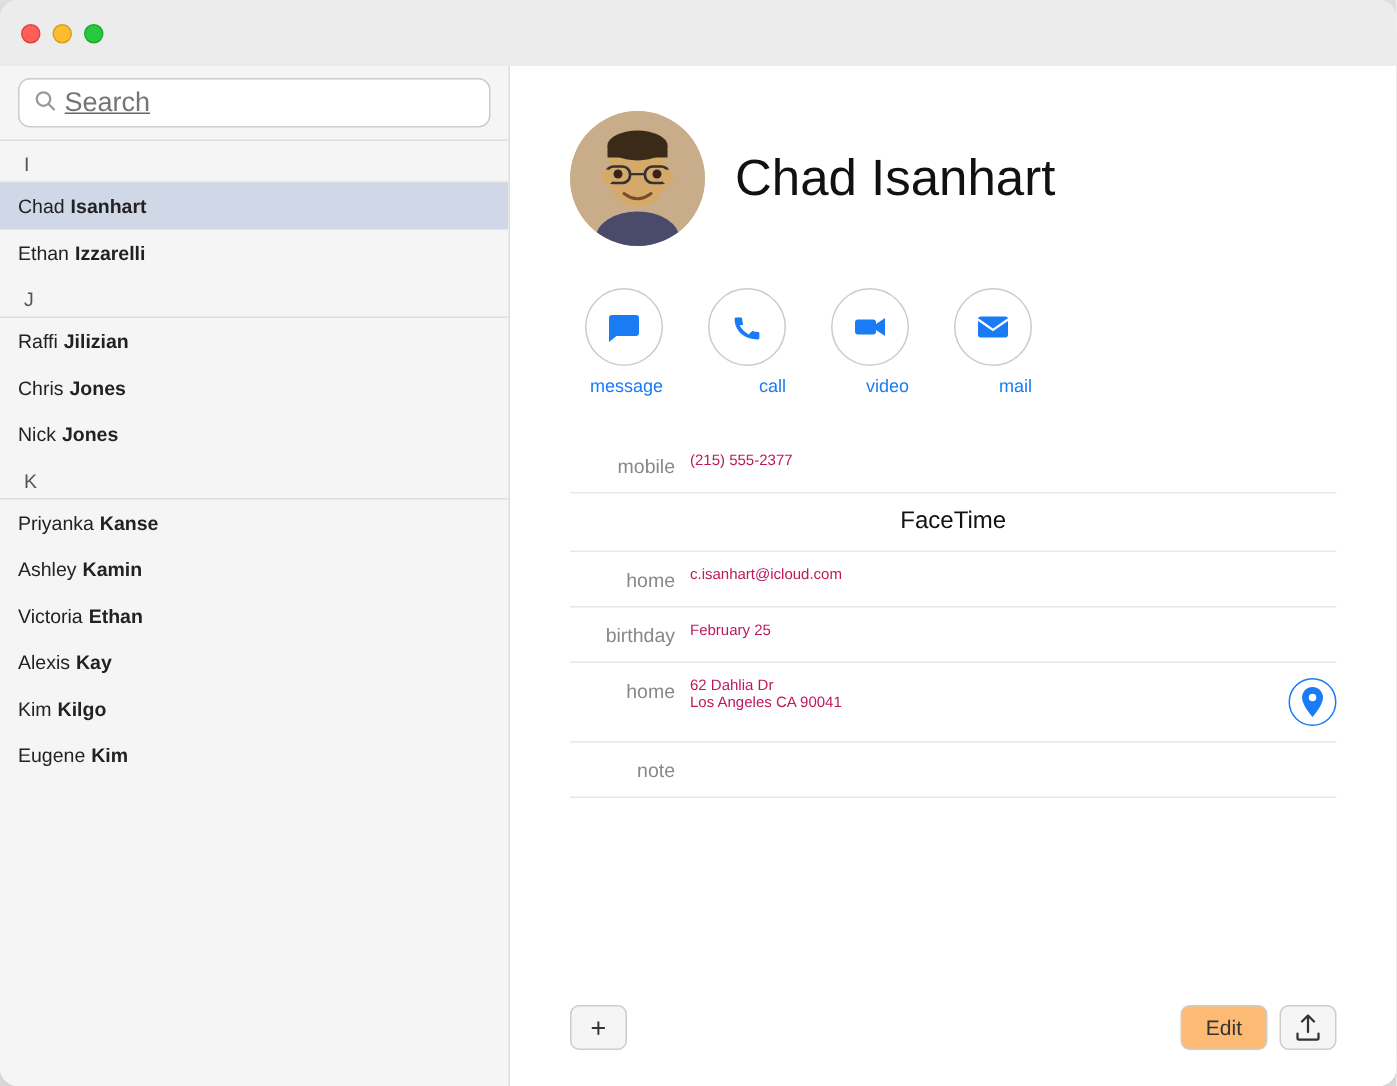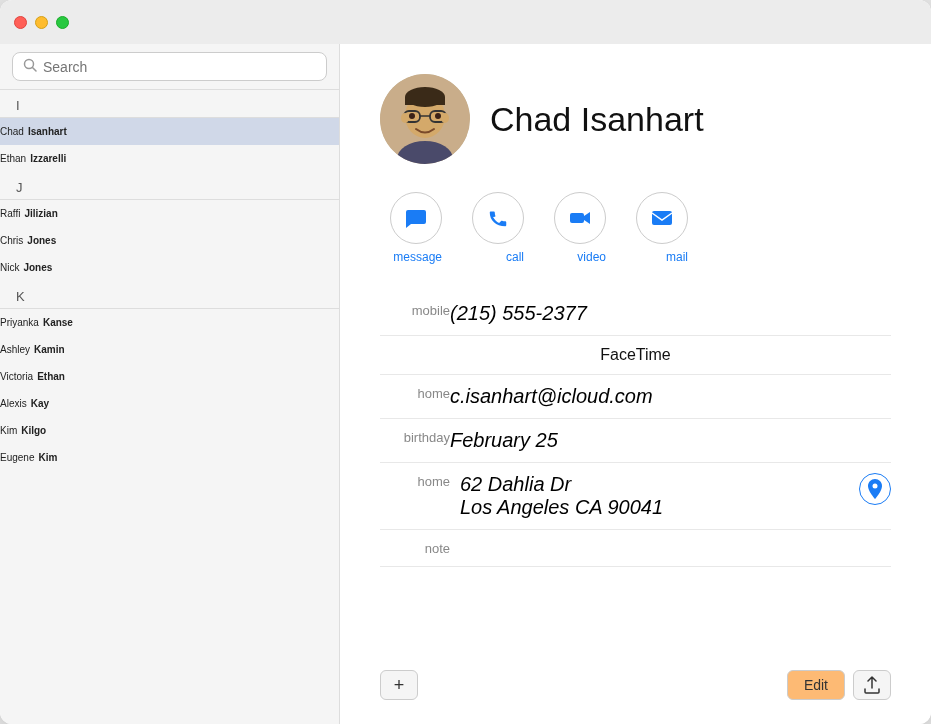--- a/index.html
+++ b/index.html
@@ -69,43 +69,44 @@
       gap: 6px;
     }
     .search-icon-svg {
       color: #999;
       font-size: 14px;
     }
     .search-input {
       border: none;
       outline: none;
       background: transparent;
-      font-size: 14px;
+      font-size: 18px;
       color: #666;
       width: 100%;
+      text-decoration: underline;
     }
     .contact-list {
       flex: 1;
       overflow-y: auto;
     }
     .section-header {
       font-size: 13px;
       color: #555;
       font-weight: 500;
       padding: 8px 16px 4px 16px;
       background: #f5f5f5;
     }
     .section-divider {
       height: 1px;
       background: #ddd;
       margin: 0;
     }
     .contact-item {
-      padding: 8px 0;
-      font-size: 10px;
+      padding: 8px 12px;
+      font-size: 13px;
       cursor: pointer;
       color: #222;
       display: flex;
       align-items: center;
     }
     .contact-item.selected {
       background: #d0d8e8;
     }
     .contact-item .first-name {
       font-weight: 400;
@@ -182,34 +183,34 @@
       color: #1a7cf5;
     }
     .info-section {
       flex: 1;
     }
     .info-row {
       display: flex;
       align-items: flex-start;
       padding: 10px 0;
       border-bottom: 1px solid #e8e8e8;
+      gap: 10px;
     }
     .info-label {
       font-size: 13px;
       color: #888;
       text-align: right;
       min-width: 70px;
       padding-top: 1px;
       flex-shrink: 0;
     }
     .info-value {
-      font-size: 20px;
-      color: #000000;
+      font-size: 10px;
+      color: #be185d;
       flex: 1;
-      font-style: italic;
     }
     .info-row-facetime {
       display: flex;
       align-items: center;
       justify-content: center;
       padding: 10px 0;
       border-bottom: 1px solid #e8e8e8;
     }
     .facetime-label {
       font-size: 16px;

